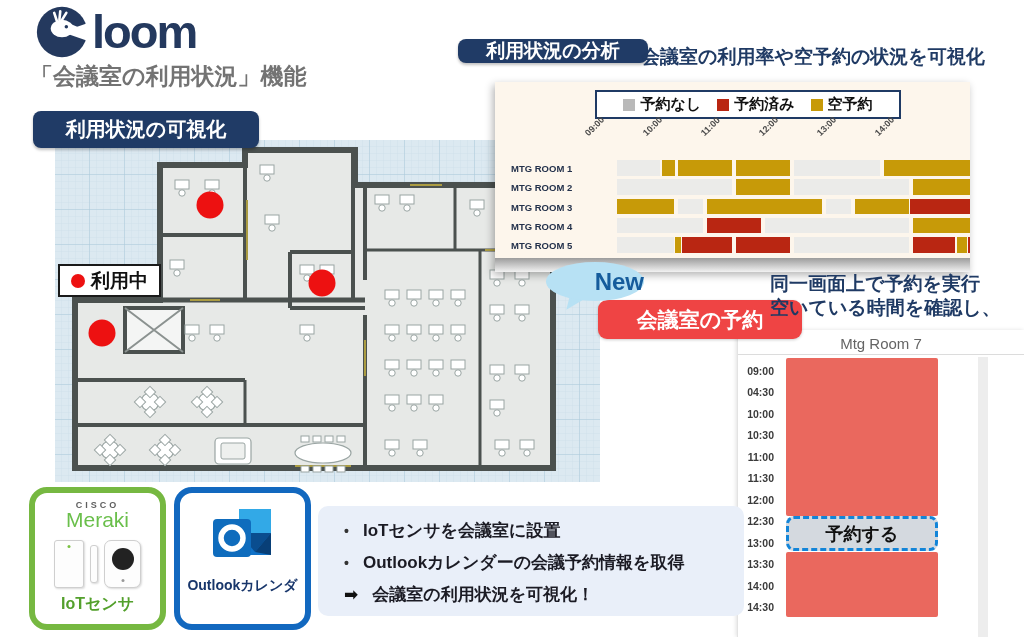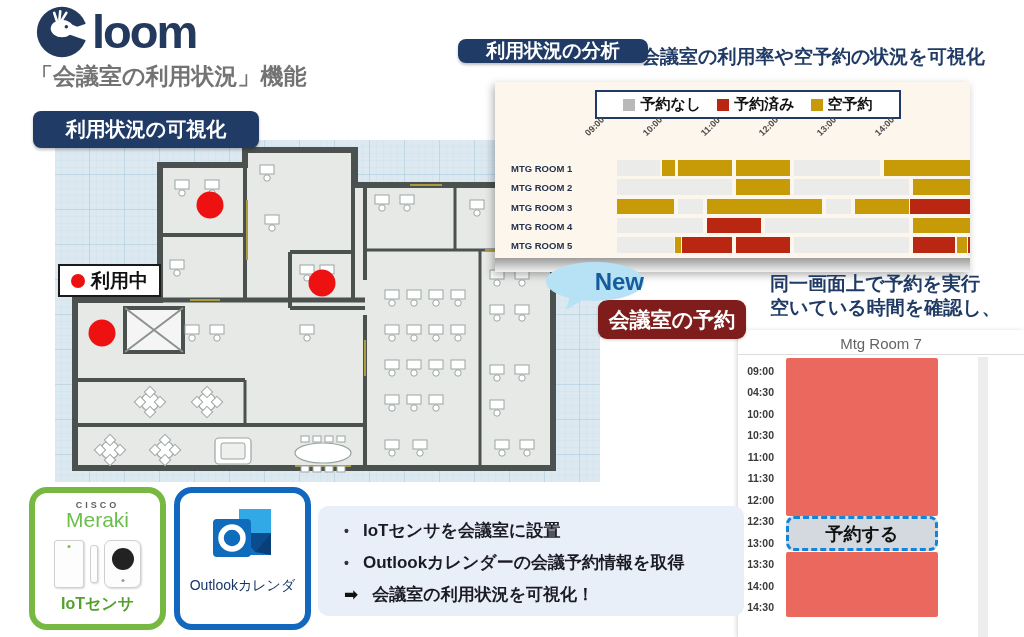--- a/index.html
+++ b/index.html
@@ -30,21 +30,21 @@
   .g-tick{position:absolute;width:42px;font-size:9px;font-weight:700;color:#4a4a4a;transform:rotate(-45deg);transform-origin:left bottom;}
   .g-label{position:absolute;left:16px;width:102px;font-size:9.5px;font-weight:800;color:#23314b;}
   .g-rowbars{position:absolute;left:122px;width:353px;height:15.5px;}
   .g-seg{position:absolute;top:0;height:100%;}
   .g-shadow{position:absolute;left:0;right:0;top:176px;height:14px;background:linear-gradient(to bottom,#9c9c9c,#f2f2f2);}
 
   
   .new-bubble{position:absolute;left:546px;top:262px;width:98px;height:39px;background:#b7e1f4;border-radius:50%;display:flex;align-items:center;justify-content:flex-end;z-index:7;}
   .new-bubble .txt{font-size:24px;font-weight:800;color:#155c9c;}
   .new-tail{position:absolute;left:568px;top:296px;width:0;height:0;border-left:16px solid #b7e1f4;border-bottom:16px solid transparent;transform:rotate(14deg);z-index:7;}
-  .reserve-badge{position:absolute;left:598px;top:300px;width:148px;height:39px;background:#7f1d1d;border-radius:9px;display:flex;align-items:center;justify-content:center;color:#fff;font-size:21px;font-weight:800;z-index:6;box-shadow:0 1px 3px rgba(0,0,0,.2);}
+  .reserve-badge{position:absolute;left:598px;top:300px;width:204px;height:39px;background:#ef4444;border-radius:9px;display:flex;align-items:center;justify-content:center;color:#fff;font-size:21px;font-weight:800;z-index:6;box-shadow:0 1px 3px rgba(0,0,0,.2);}
   .reserve-caption{position:absolute;left:770px;top:272px;font-size:19px;font-weight:800;color:#1f3a64;line-height:24px;z-index:6;white-space:nowrap;}
 
   
   .booking-panel{position:absolute;left:737px;top:330px;width:287px;height:307px;background:#fff;border-left:1px solid #e3e3e3;box-shadow:-1px 0 4px rgba(0,0,0,.12);z-index:5;}
   .bk-title{position:absolute;left:0;right:0;top:5px;text-align:center;font-size:15px;color:#646464;}
   .bk-sep{position:absolute;left:0;right:0;top:24px;height:1px;background:#dcdcdc;}
   .bk-time{position:absolute;left:4px;width:32px;text-align:right;font-size:10.5px;font-weight:700;color:#3a3a3a;}
   .bk-block{position:absolute;left:48px;width:152px;}
   .bk-busy{background:#ea685e;border-radius:2px;}
   .bk-book{background:#d4d9df;border:3px dashed #1385d8;border-radius:8px;display:flex;align-items:center;justify-content:center;font-size:18px;font-weight:800;color:#111;cursor:pointer;}
@@ -58,21 +58,21 @@
   .meraki-txt{font-size:21px;color:#6abf4b;line-height:20px;}
   .meraki-devices{display:flex;align-items:center;gap:6px;margin-top:8px;height:52px;}
   .dev1{width:30px;height:48px;background:#fdfdfd;border:1px solid #cfcfcf;border-radius:3px;box-shadow:1px 1px 2px rgba(0,0,0,.15);position:relative;}
   .dev1:after{content:"";position:absolute;left:50%;top:4px;width:3px;height:3px;border-radius:50%;background:#7ac143;transform:translateX(-50%);}
   .dev2{width:8px;height:38px;background:#fdfdfd;border:1px solid #cfcfcf;border-radius:3px;box-shadow:1px 1px 2px rgba(0,0,0,.15);}
   .dev3{width:37px;height:48px;background:#fdfdfd;border:1px solid #cfcfcf;border-radius:7px;box-shadow:1px 1px 2px rgba(0,0,0,.15);position:relative;}
   .dev3:before{content:"";position:absolute;left:50%;top:40%;width:22px;height:22px;border-radius:50%;background:#222;transform:translate(-50%,-50%);}
   .dev3:after{content:"";position:absolute;left:50%;bottom:5px;width:3px;height:3px;border-radius:50%;background:#999;transform:translateX(-50%);}
   .iot-label{margin-top:4px;font-size:16px;font-weight:800;color:#53a02c;}
   .outlook-icon{margin-top:14px;}
-  .outlook-label{margin-top:10px;font-size:14px;font-weight:400;color:#18366b;}
+  .outlook-label{margin-top:10px;font-size:14px;font-weight:700;color:#18366b;}
 
   
   .bullets-box{position:absolute;left:318px;top:506px;width:426px;height:110px;background:#e9eff9;border-radius:10px;padding:13px 8px 10px 26px;display:flex;flex-direction:column;justify-content:space-between;z-index:5;}
   .bullet-row{display:flex;align-items:center;gap:14px;font-size:17px;font-weight:800;color:#1b1b24;}
   .bullet-mark{font-size:14px;color:#333;}
   .arrow-mark{font-size:17px;color:#111;}
 </style>
 </head>
 <body>
 

